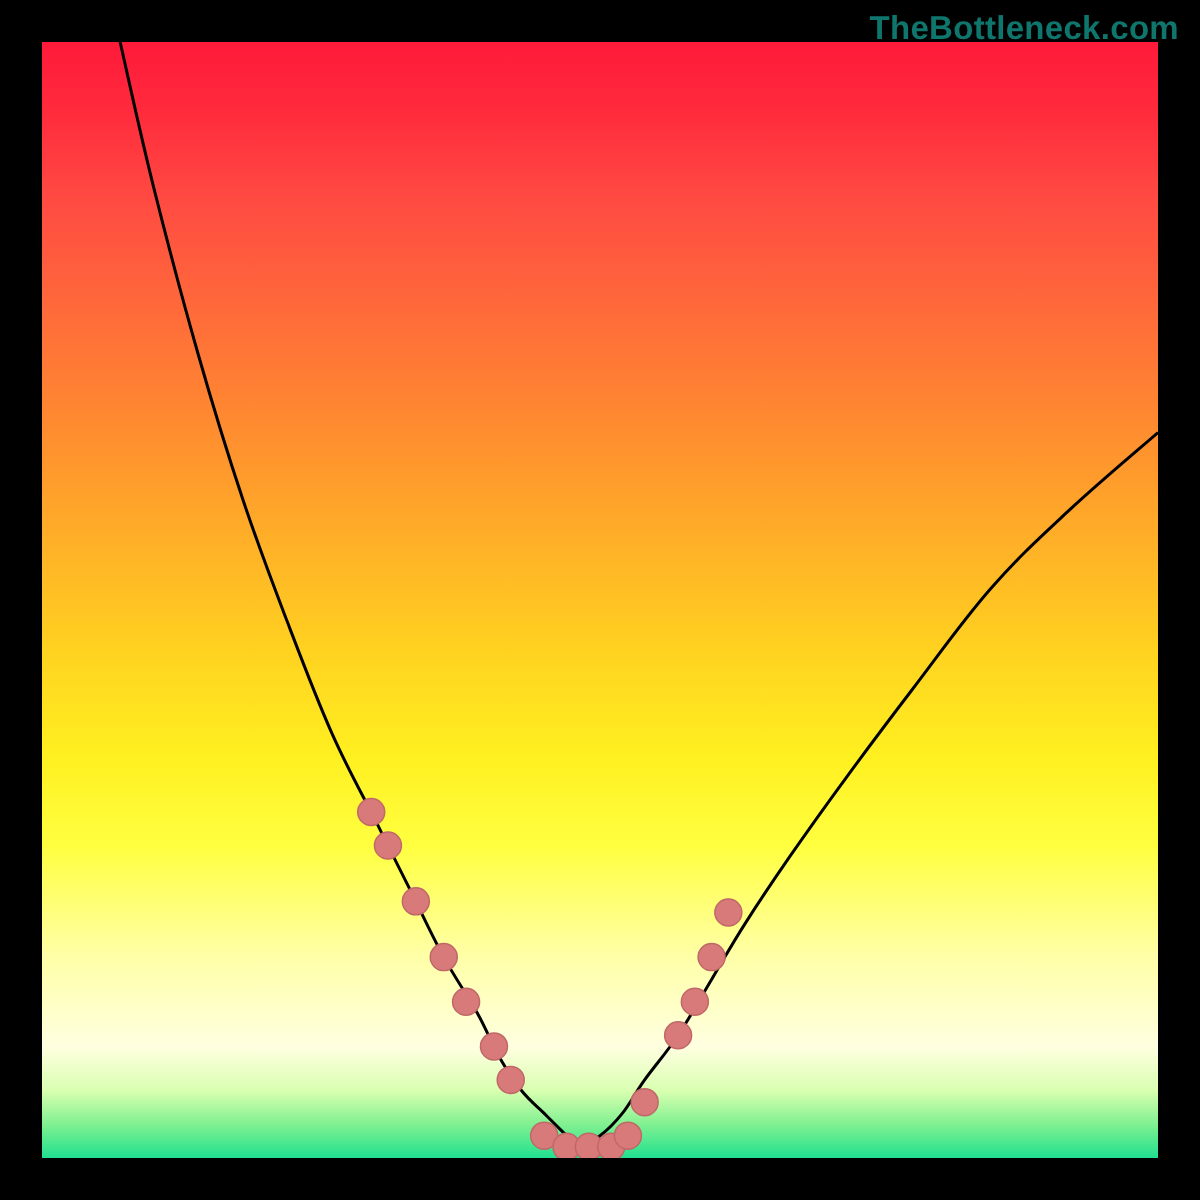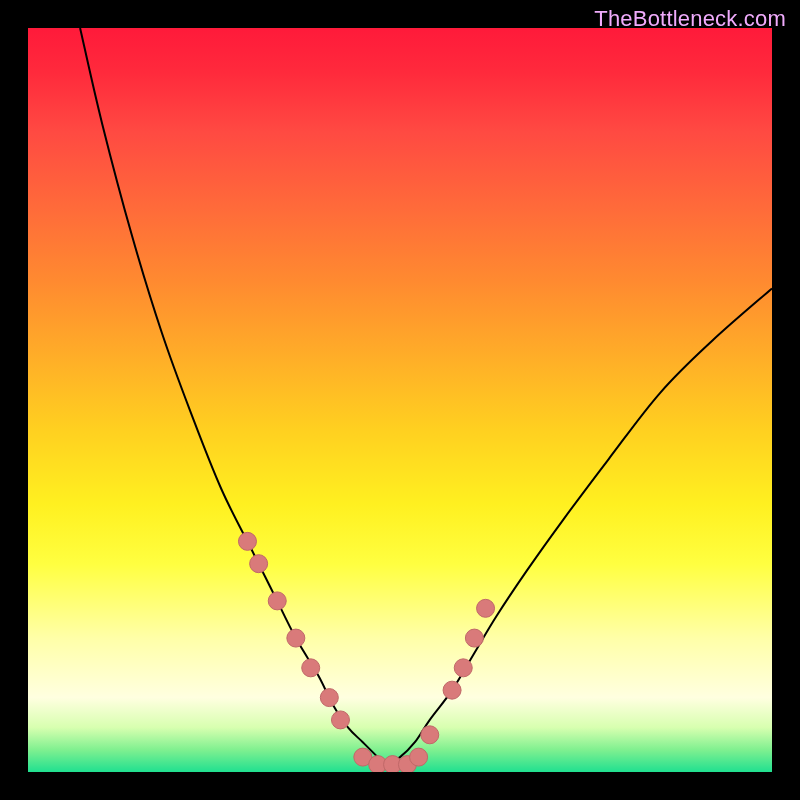--- a/index.html
+++ b/index.html
@@ -44,24 +44,24 @@
       #ffffe0 90%,
       #d8ffb0 94%,
       #80f090 97%,
       #20e090 100%
     );
   }
   .watermark {
     position: absolute;
     top: 6px;
     right: 14px;
-    color: #f0abfc;
+    color: #0f766e;
     font-size: 22px;
     letter-spacing: 0.2px;
-    font-weight: 400;
+    font-weight: 700;
     user-select: none;
   }
   svg.curve {
     position: absolute;
     inset: 0;
   }
 </style>
 </head>
 <body>
 

